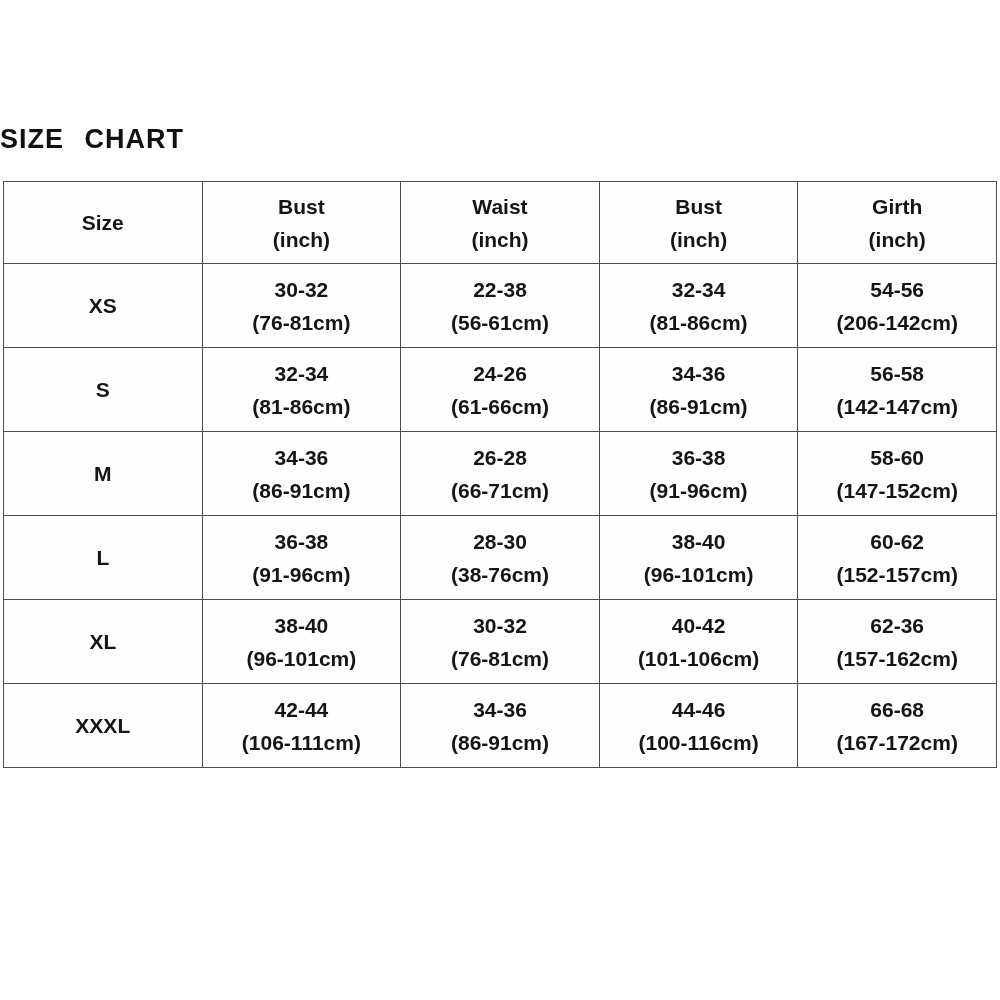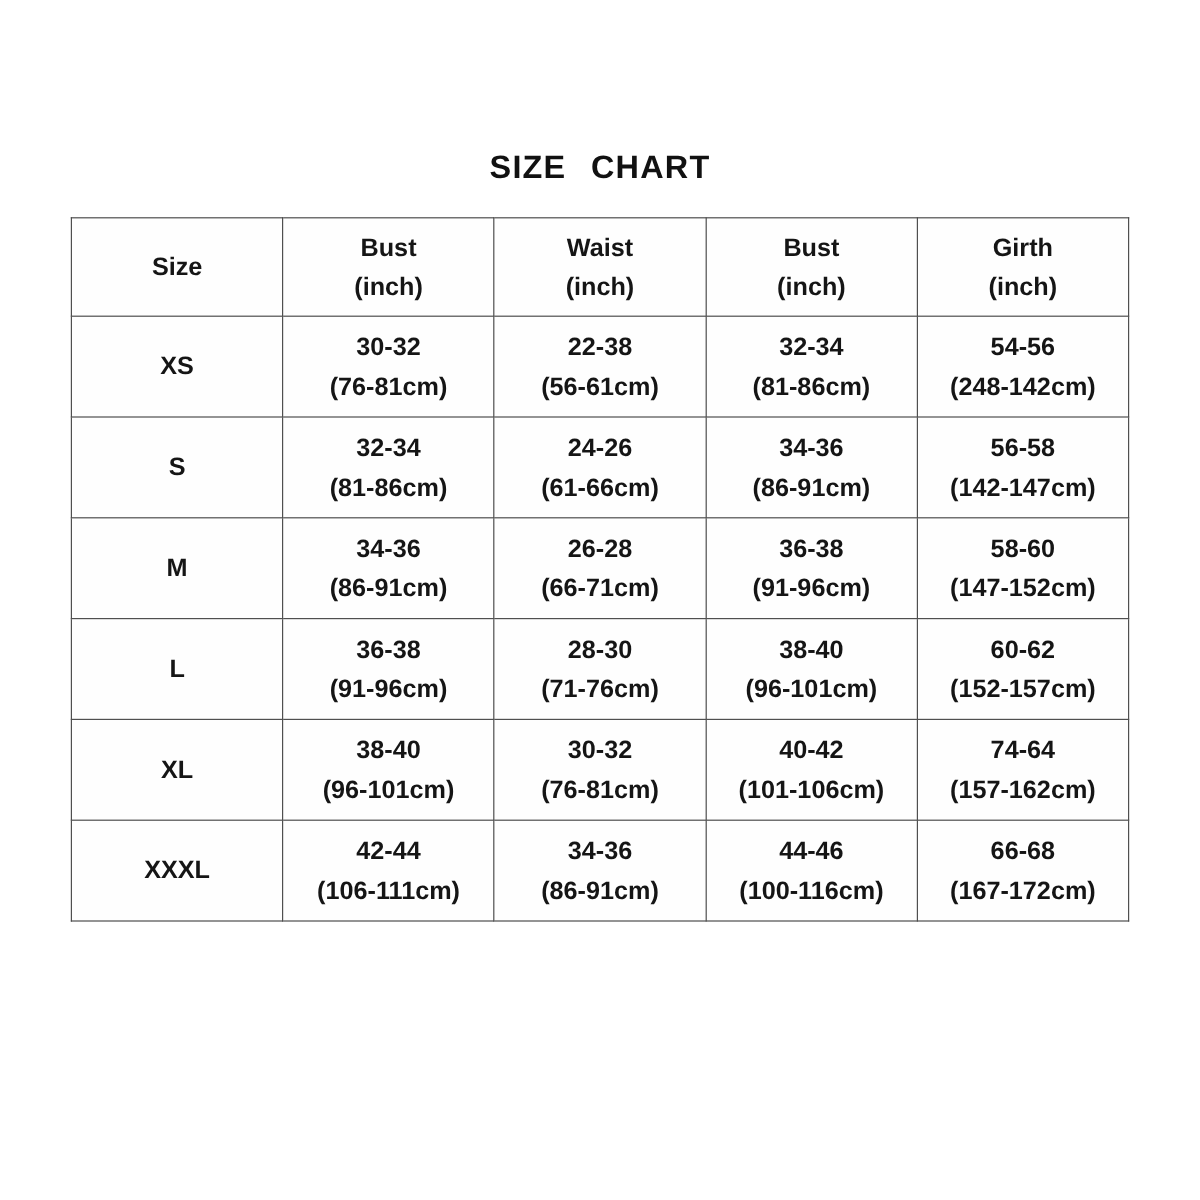--- a/index.html
+++ b/index.html
@@ -7,30 +7,30 @@
   body {
     width: 1000px;
     height: 1000px;
     background: #ffffff;
     color: #111111;
     font-family: "Liberation Sans", "DejaVu Sans", sans-serif;
   }
   .page { padding-top: 124px; }
   .title {
     margin: 0 0 27px 0;
-    text-align: center;
+    text-align: left;
     font-size: 27px;
     line-height: 30px;
     font-weight: bold;
     letter-spacing: 1px;
     word-spacing: 12px;
     color: #111111;
   }
   table.size-table {
-    width: 882px;
+    width: 994px;
     margin: 0 auto;
     border-collapse: collapse;
     table-layout: fixed;
   }
   .size-table th, .size-table td {
     border: 1px solid #4f4f4f;
     background: #fefefe;
     text-align: center;
     vertical-align: middle;
     font-weight: bold;
@@ -86,21 +86,21 @@
         <td>
           <div class="v">22-38</div>
           <div class="v">(56-61cm)</div>
         </td>
         <td>
           <div class="v">32-34</div>
           <div class="v">(81-86cm)</div>
         </td>
         <td>
           <div class="v">54-56</div>
-          <div class="v">(248-142cm)</div>
+          <div class="v">(206-142cm)</div>
         </td>
       </tr>
 
       <tr>
         <td>
             <div class="v">S</div>
           </td>
         <td>
           <div class="v">32-34</div>
           <div class="v">(81-86cm)</div>
@@ -144,21 +144,21 @@
       <tr>
         <td>
             <div class="v">L</div>
           </td>
         <td>
           <div class="v">36-38</div>
           <div class="v">(91-96cm)</div>
         </td>
         <td>
           <div class="v">28-30</div>
-          <div class="v">(71-76cm)</div>
+          <div class="v">(38-76cm)</div>
         </td>
         <td>
           <div class="v">38-40</div>
           <div class="v">(96-101cm)</div>
         </td>
         <td>
           <div class="v">60-62</div>
           <div class="v">(152-157cm)</div>
         </td>
       </tr>
@@ -173,21 +173,21 @@
         </td>
         <td>
           <div class="v">30-32</div>
           <div class="v">(76-81cm)</div>
         </td>
         <td>
           <div class="v">40-42</div>
           <div class="v">(101-106cm)</div>
         </td>
         <td>
-          <div class="v">74-64</div>
+          <div class="v">62-36</div>
           <div class="v">(157-162cm)</div>
         </td>
       </tr>
 
 
       <tr>
         <td>
             <div class="v">XXXL</div>
           </td>
         <td>

